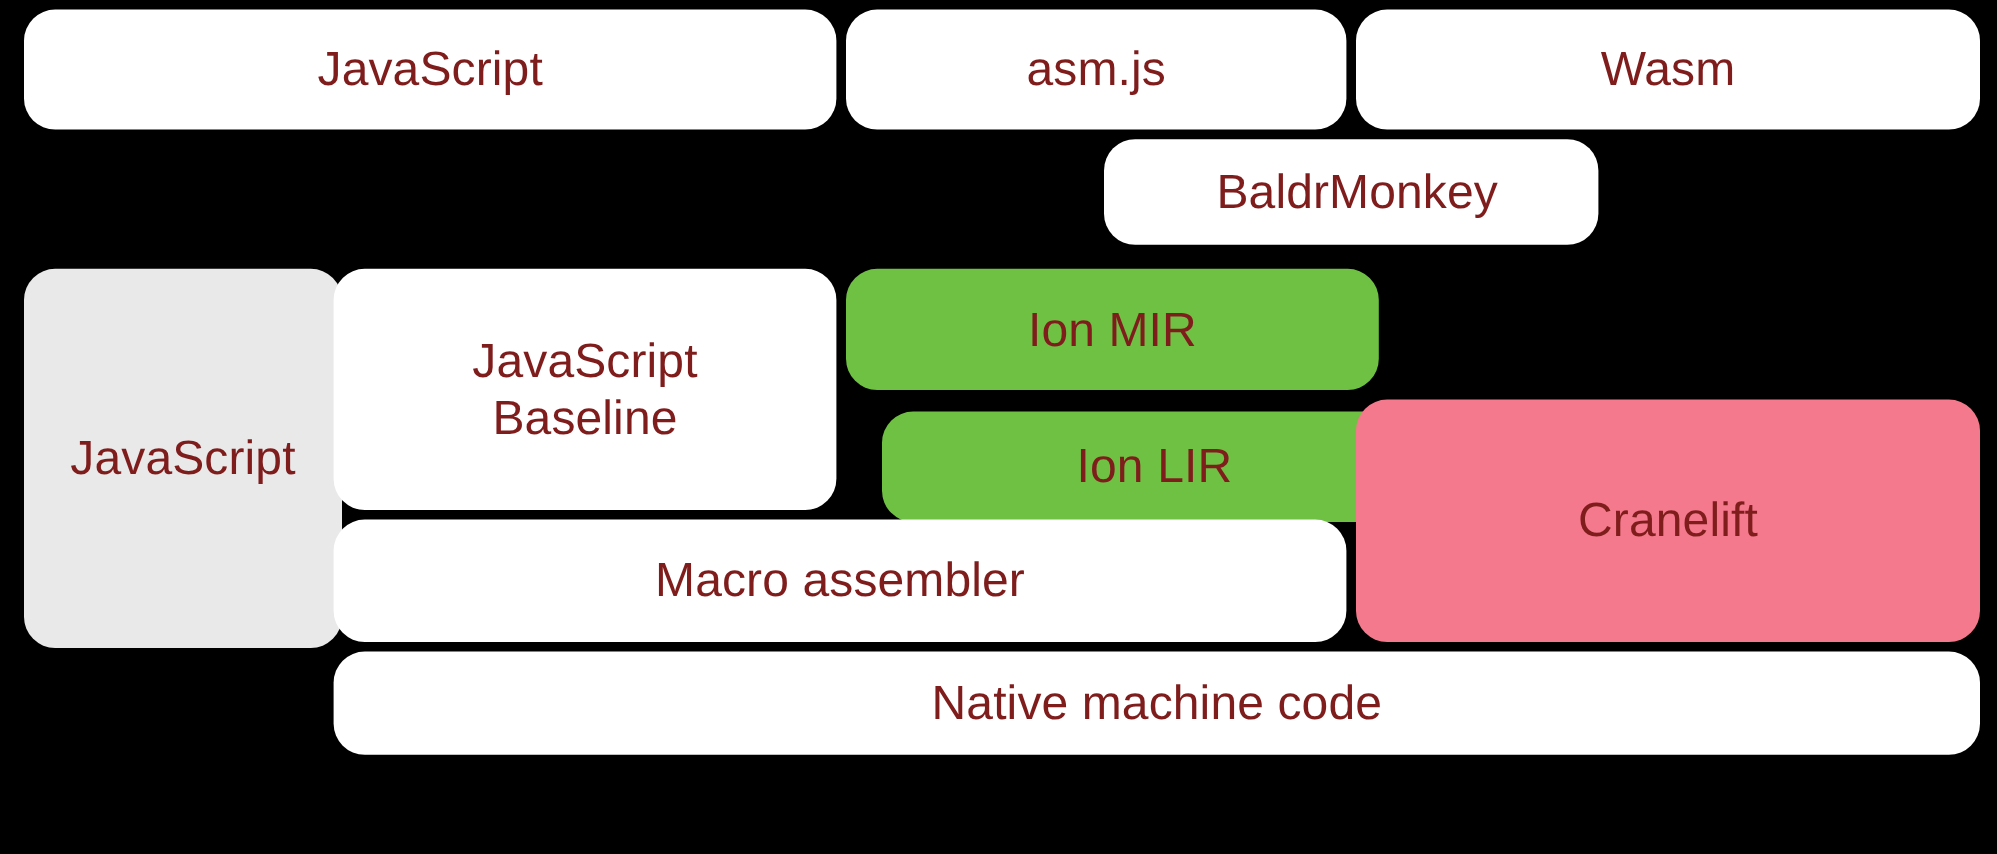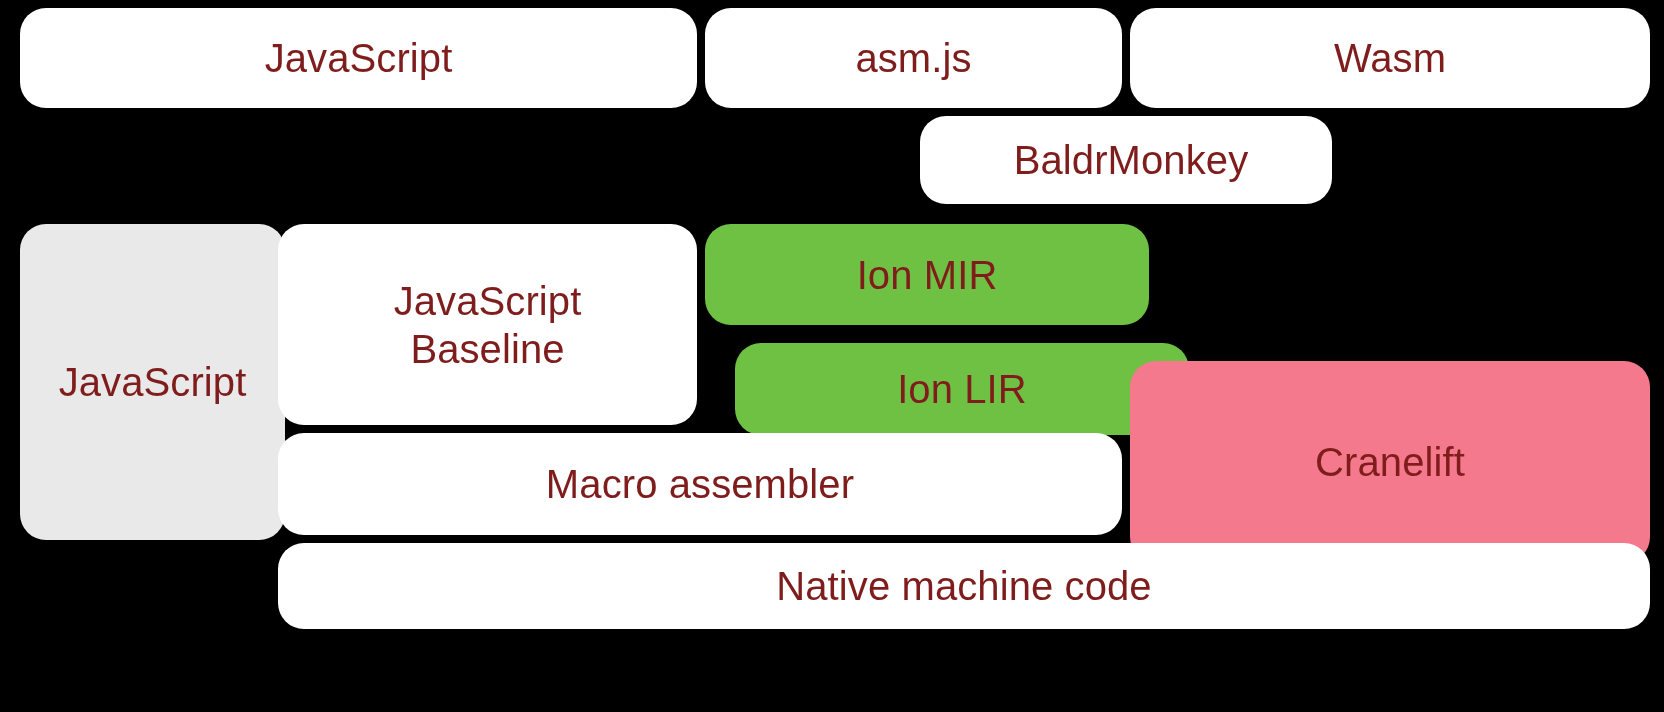--- a/index.html
+++ b/index.html
@@ -44,16 +44,16 @@
 <div id="stage" style="background: rgb(0, 0, 0);">
     <div class="node fill-white" style="left: 20px; top: 8px; width: 677px; height: 100px;">JavaScript</div>
     <div class="node fill-white" style="left: 1130px; top: 8px; width: 520px; height: 100px;">Wasm</div>
     <div class="node fill-white" style="left: 705px; top: 8px; width: 417px; height: 100px;">asm.js</div>
     <div class="node fill-white" style="left: 920px; top: 116px; width: 412px; height: 88px; padding-left: 20px;">BaldrMonkey</div>
     <div class="node fill-gray" style="left: 20px; top: 224px; width: 265px; height: 316px;">JavaScript</div>
     <div class="node fill-white" style="left: 278px; top: 224px; width: 419px; height: 201px;">JavaScript
 Baseline</div>
     <div class="node fill-green" style="left: 705px; top: 224px; width: 444px; height: 101px;">Ion MIR</div>
     <div class="node fill-green" style="left: 735px; top: 333px; width: 454px; height: 92px; margin-top: 10px;">Ion LIR</div>
-    <div class="node fill-pink" style="left: 1130px; top: 333px; width: 520px; height: 202px; margin-top: 28px;">Cranelift</div>
+    <div class="node fill-pink" style="left: 1130px; top: 333px; width: 520px; height: 202px;">Cranelift</div>
     <div class="node fill-white" style="left: 278px; top: 433px; width: 844px; height: 102px;">Macro assembler</div>
     <div class="node fill-white" style="left: 278px; top: 543px; width: 1372px; height: 86px;">Native machine code</div>
   </div>
 
 </body></html>

